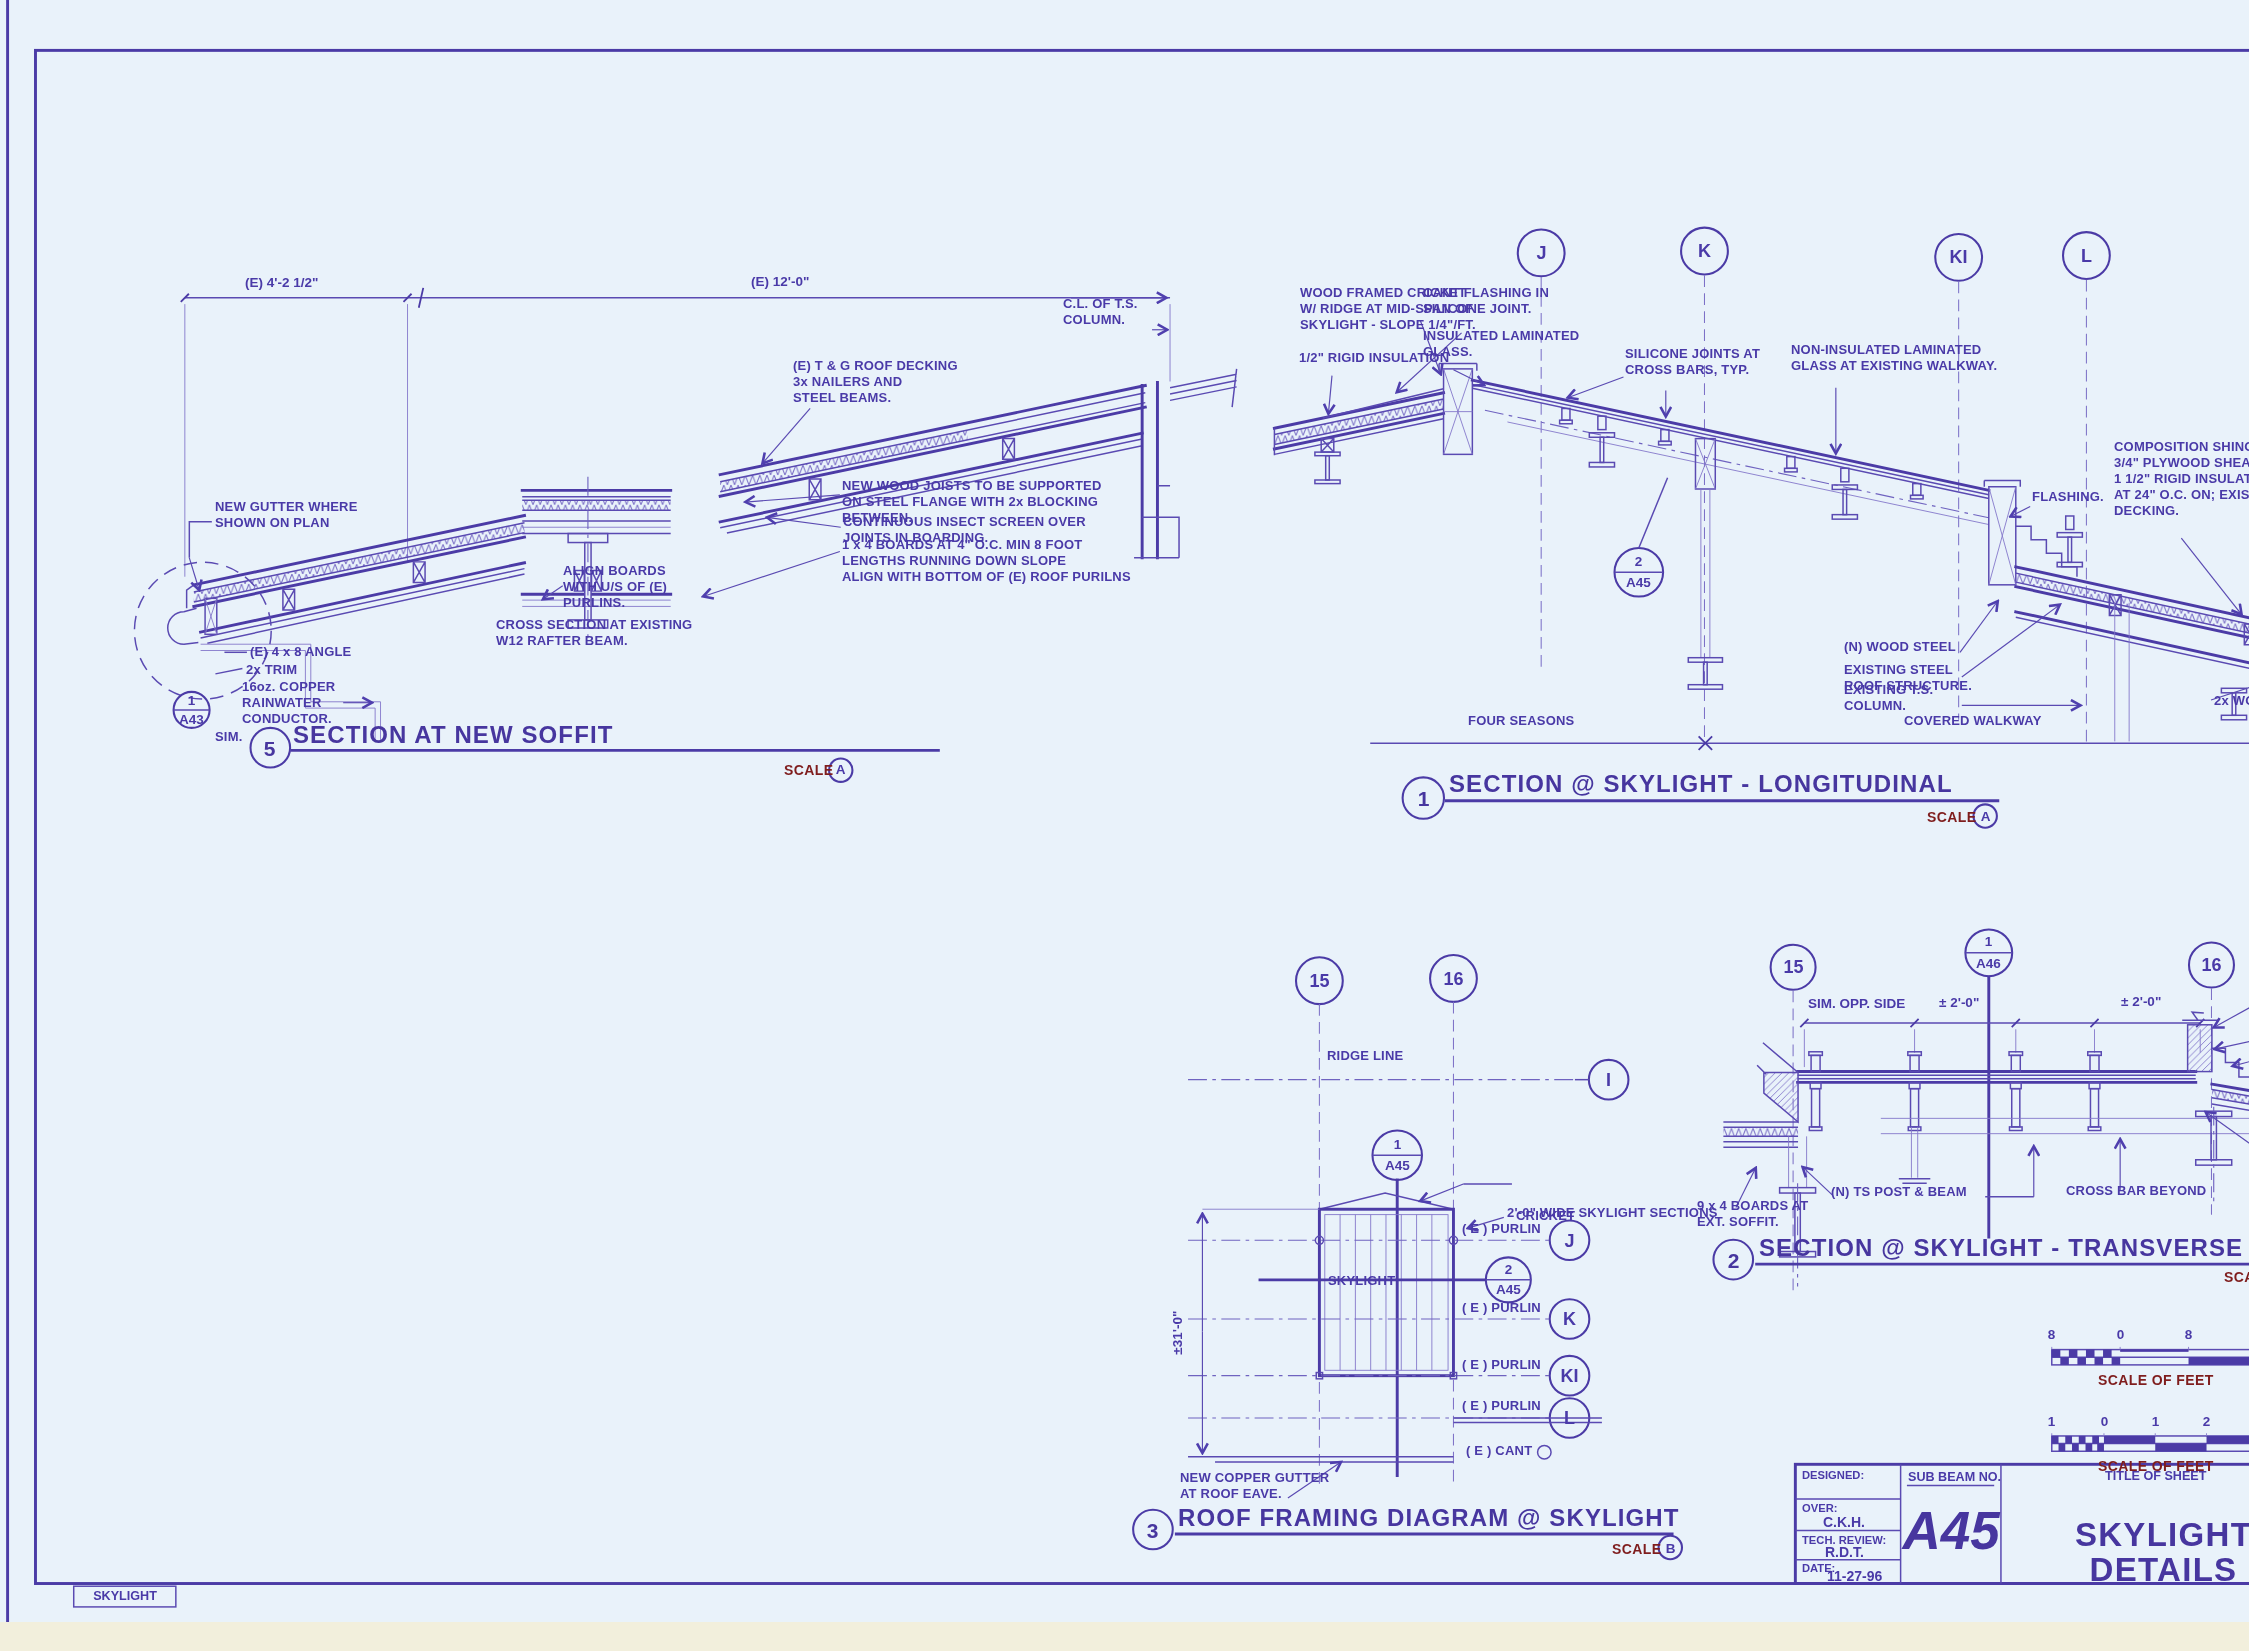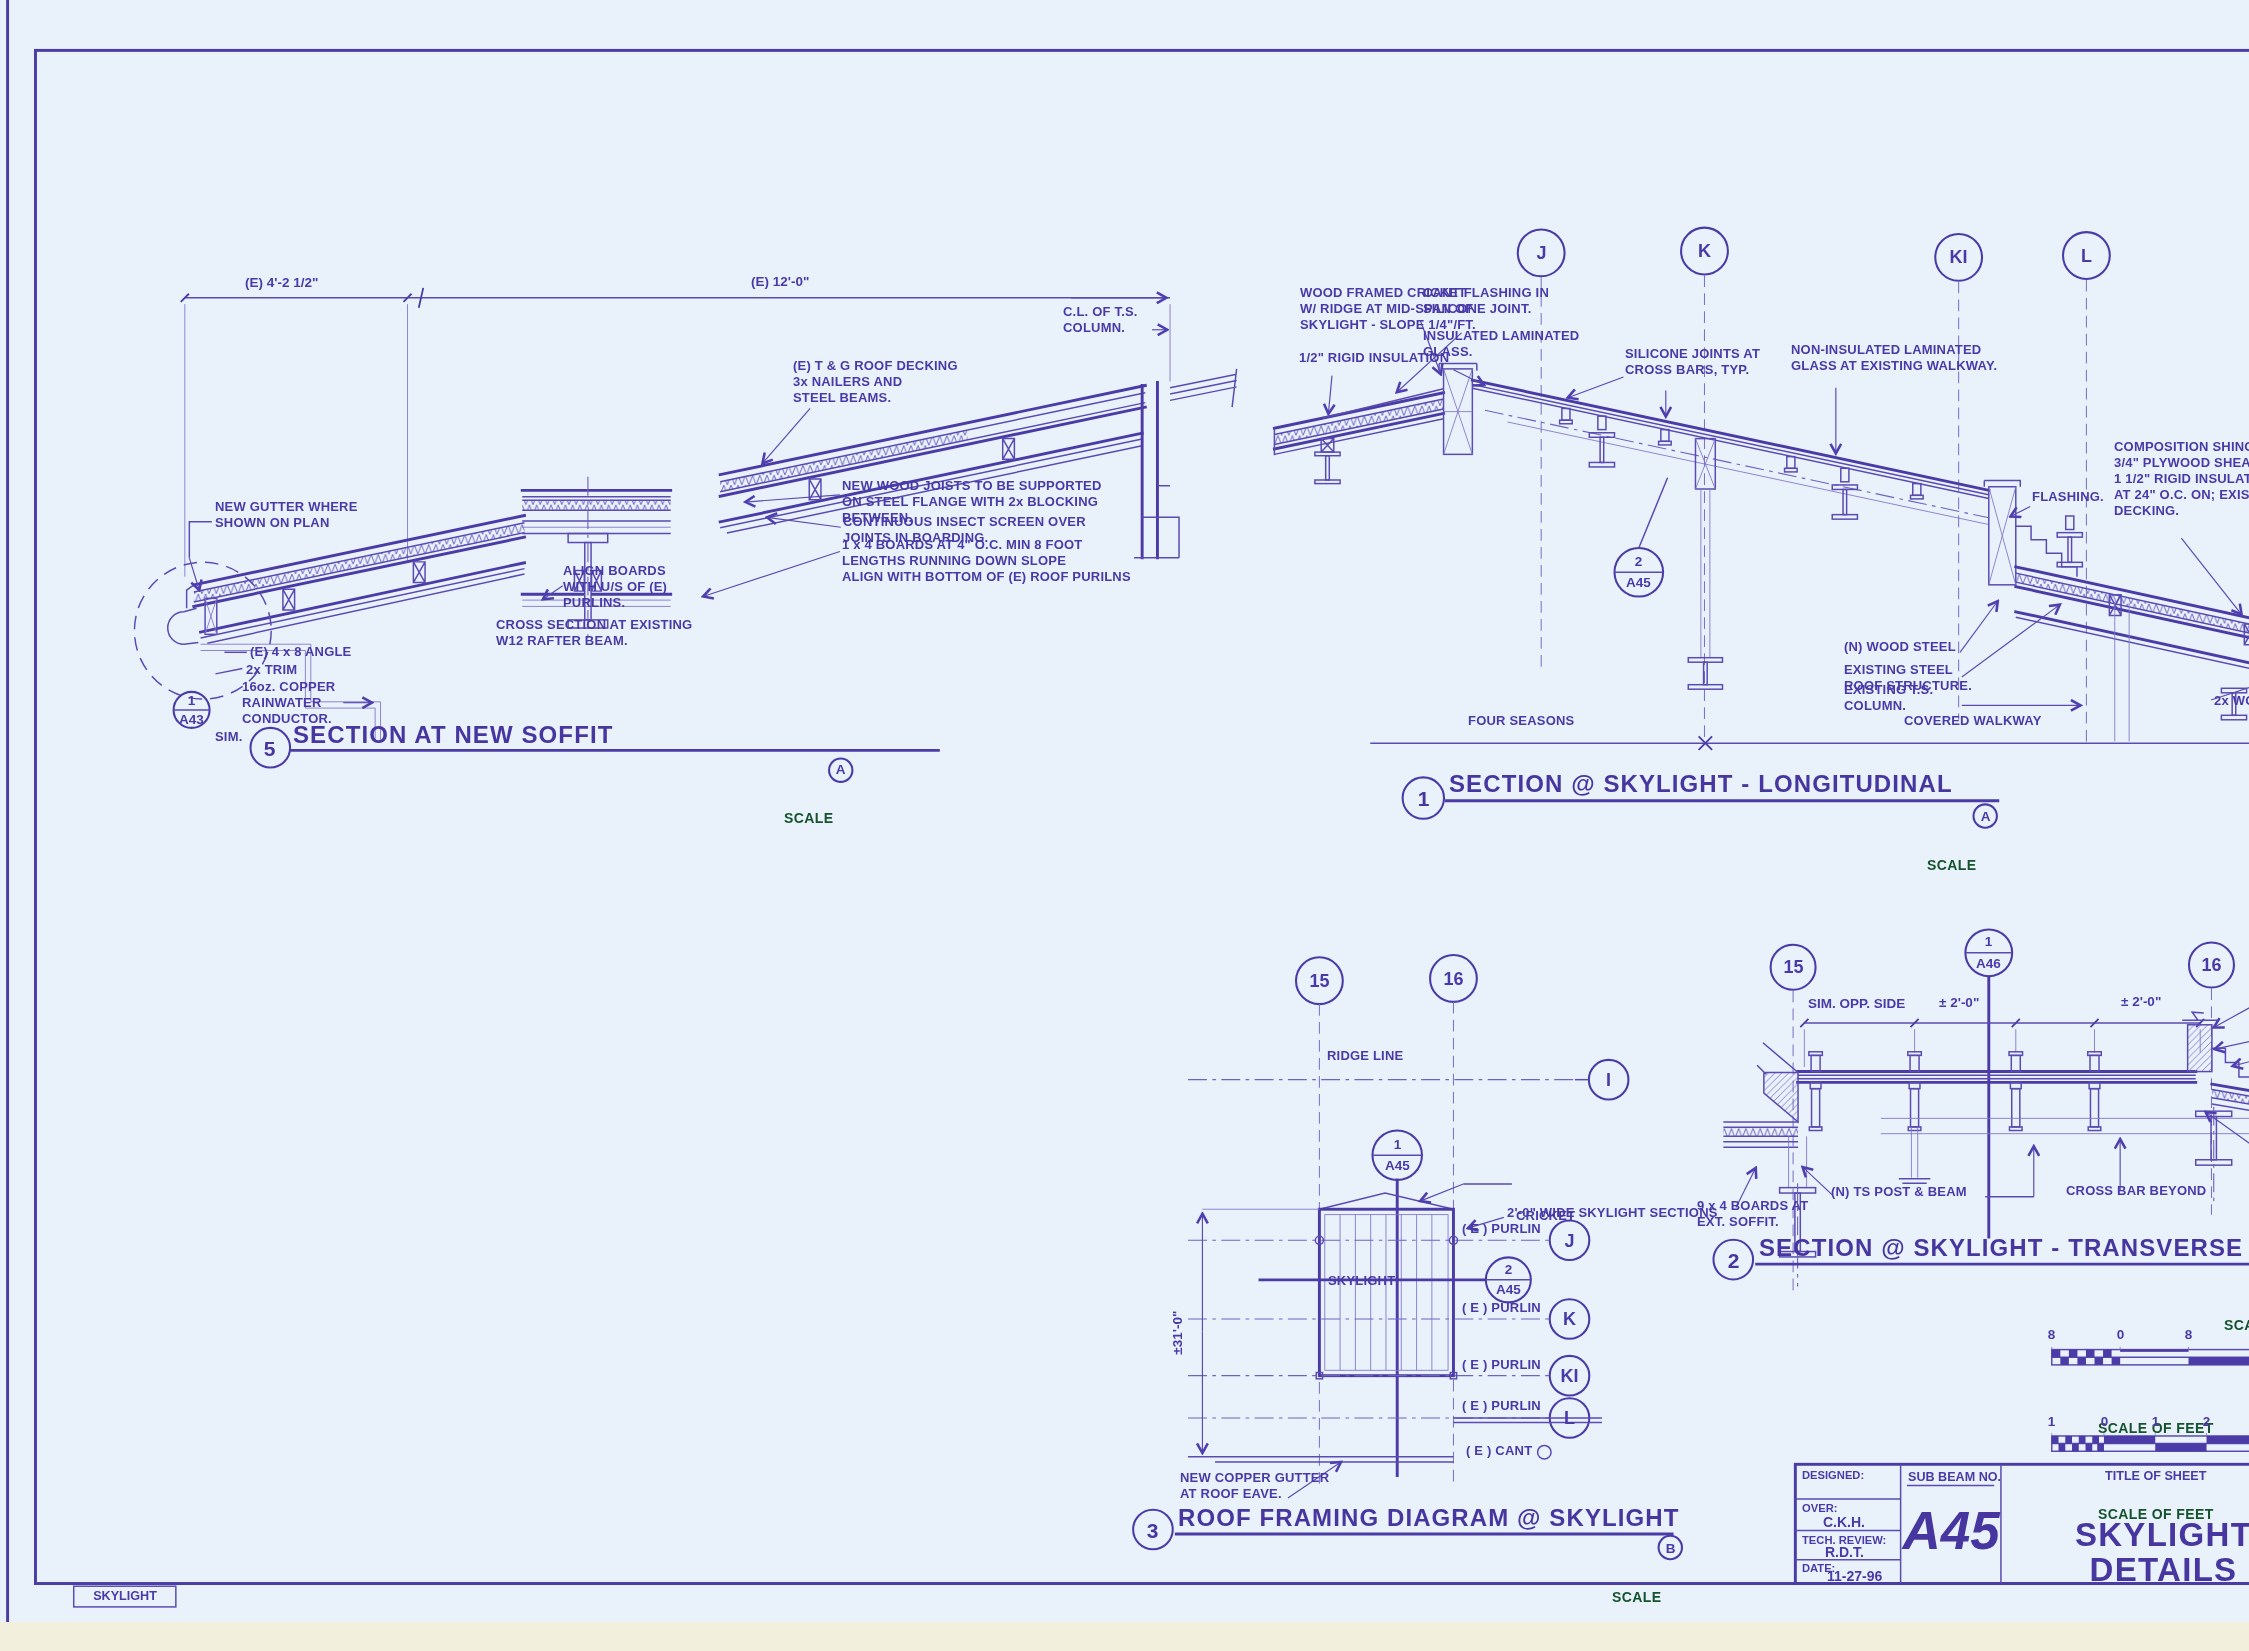--- a/index.html
+++ b/index.html
@@ -7,21 +7,21 @@
          font-family:"Liberation Sans",sans-serif;}
   .paper::after{content:"";position:absolute;left:0;right:0;bottom:0;height:29px;background:#f2efdc;}
   svg.lw{position:absolute;left:0;top:0;}
   .n{position:absolute;font:bold 13px/16px "Liberation Sans",sans-serif;color:#4a3aa8;
      letter-spacing:0.2px;white-space:pre-line;}
   .dim{position:absolute;font:bold 13.5px/15.3px "Liberation Sans",sans-serif;color:#4a3aa8;white-space:pre;}
   .ttl{position:absolute;font:bold 24px/26px "Liberation Sans",sans-serif;color:#47369f;letter-spacing:1.1px;white-space:pre;}
   .num{position:absolute;font:bold 21px/21px "Liberation Sans",sans-serif;color:#47369f;width:25px;text-align:center;}
   .gb{position:absolute;font:bold 18px/18px "Liberation Sans",sans-serif;color:#4a3aa8;width:27px;text-align:center;}
   .bt{position:absolute;font:bold 13.5px/14.4px "Liberation Sans",sans-serif;color:#4a3aa8;width:45px;text-align:center;}
-  .sc{position:absolute;font:bold 14px/16px "Liberation Sans",sans-serif;color:#14532d;letter-spacing:0.4px;white-space:pre;margin-top:48px;}
+  .sc{position:absolute;font:bold 14px/16px "Liberation Sans",sans-serif;color:#7f1d1d;letter-spacing:0.4px;white-space:pre;}
   .cl{position:absolute;font:bold 13.5px/13.5px "Liberation Sans",sans-serif;color:#4a3aa8;width:23.4px;text-align:center;}
   .tbl{position:absolute;font:bold 11.2px/13.5px "Liberation Sans",sans-serif;color:#4a3aa8;white-space:pre;}
   .tbv{position:absolute;font:bold 14px/15.3px "Liberation Sans",sans-serif;color:#4a3aa8;white-space:pre;}
   .rot{transform:rotate(-90deg);transform-origin:center;}
 </style>
 </head>
 <body>
 
 <div class="paper">
 
@@ -386,21 +386,21 @@
 <path class="sm" d="M4224,3255 V3520 M4447,3255 V3520 M5170,3255 V3520 M5255,3392 V3520" stroke-width="5"></path>
 <path class="sm" d="M3990,3332 H4224 M3990,3402 H4224 M3990,3467 H4224 M5170,3392 H5356" stroke-width="5"></path>
 <path class="sm" d="M4238,3302 H4432" stroke-width="4"></path>
 <path class="sm" d="M5212,3340 H5316" stroke-width="4"></path>
 <rect x="5268" y="3422" width="82" height="52" class="sm" stroke-width="4"></rect>
 <path class="sm" d="M5178,3478 H5240 M5178,3512 H5240 M5292,3514 H5352" stroke-width="4"></path>
 </svg>
 
 <div class="dim" style="left:245px;top:275px">(E) 4'-2 1/2"</div>
 <div class="dim" style="left:751px;top:274px">(E) 12'-0"</div>
-<div class="n" style="left:1063px;top:304px">C.L. OF T.S.
+<div class="n" style="left:1063px;top:296px">C.L. OF T.S.
 COLUMN.</div>
 <div class="n" style="left:215px;top:499px">NEW GUTTER WHERE
 SHOWN ON PLAN</div>
 <div class="n" style="left:250px;top:644px">(E) 4 x 8 ANGLE</div>
 <div class="n" style="left:246px;top:662px">2x TRIM</div>
 <div class="n" style="left:242px;top:679px">16oz. COPPER
 RAINWATER
 CONDUCTOR.</div>
 <div class="bt" style="left:169px;top:694px">1</div>
 <div class="bt" style="left:169px;top:713px">A43</div>

